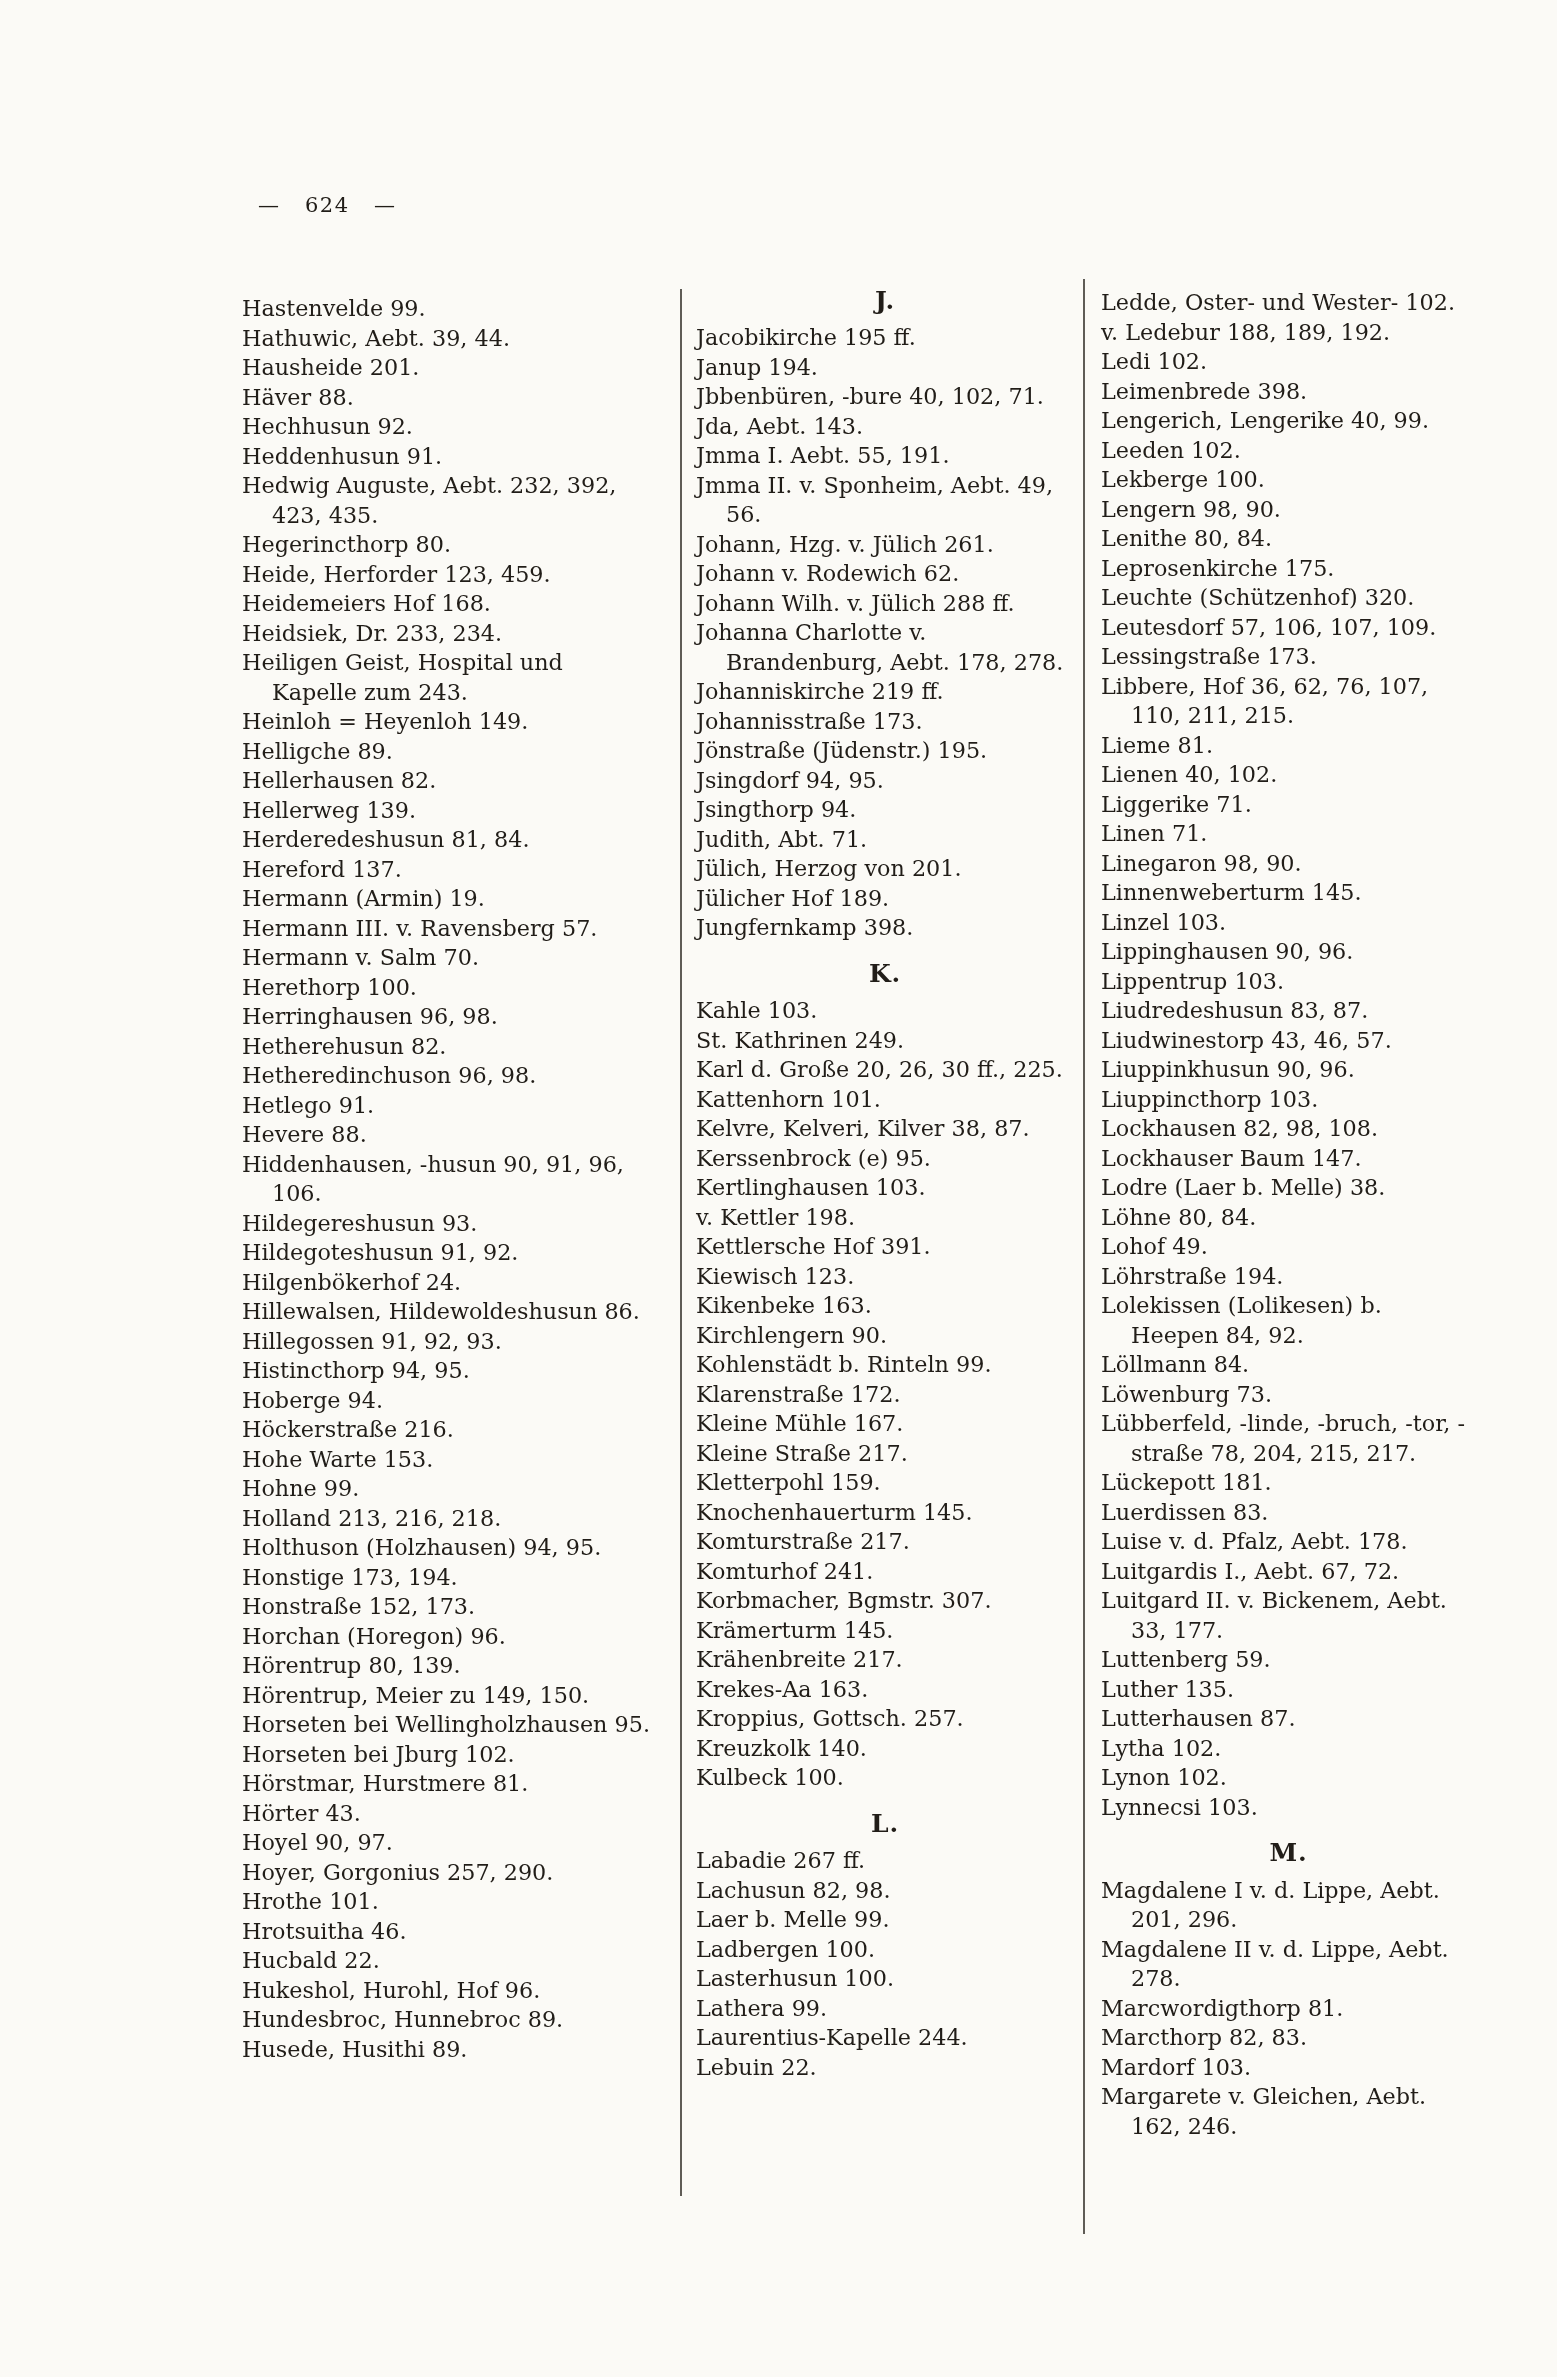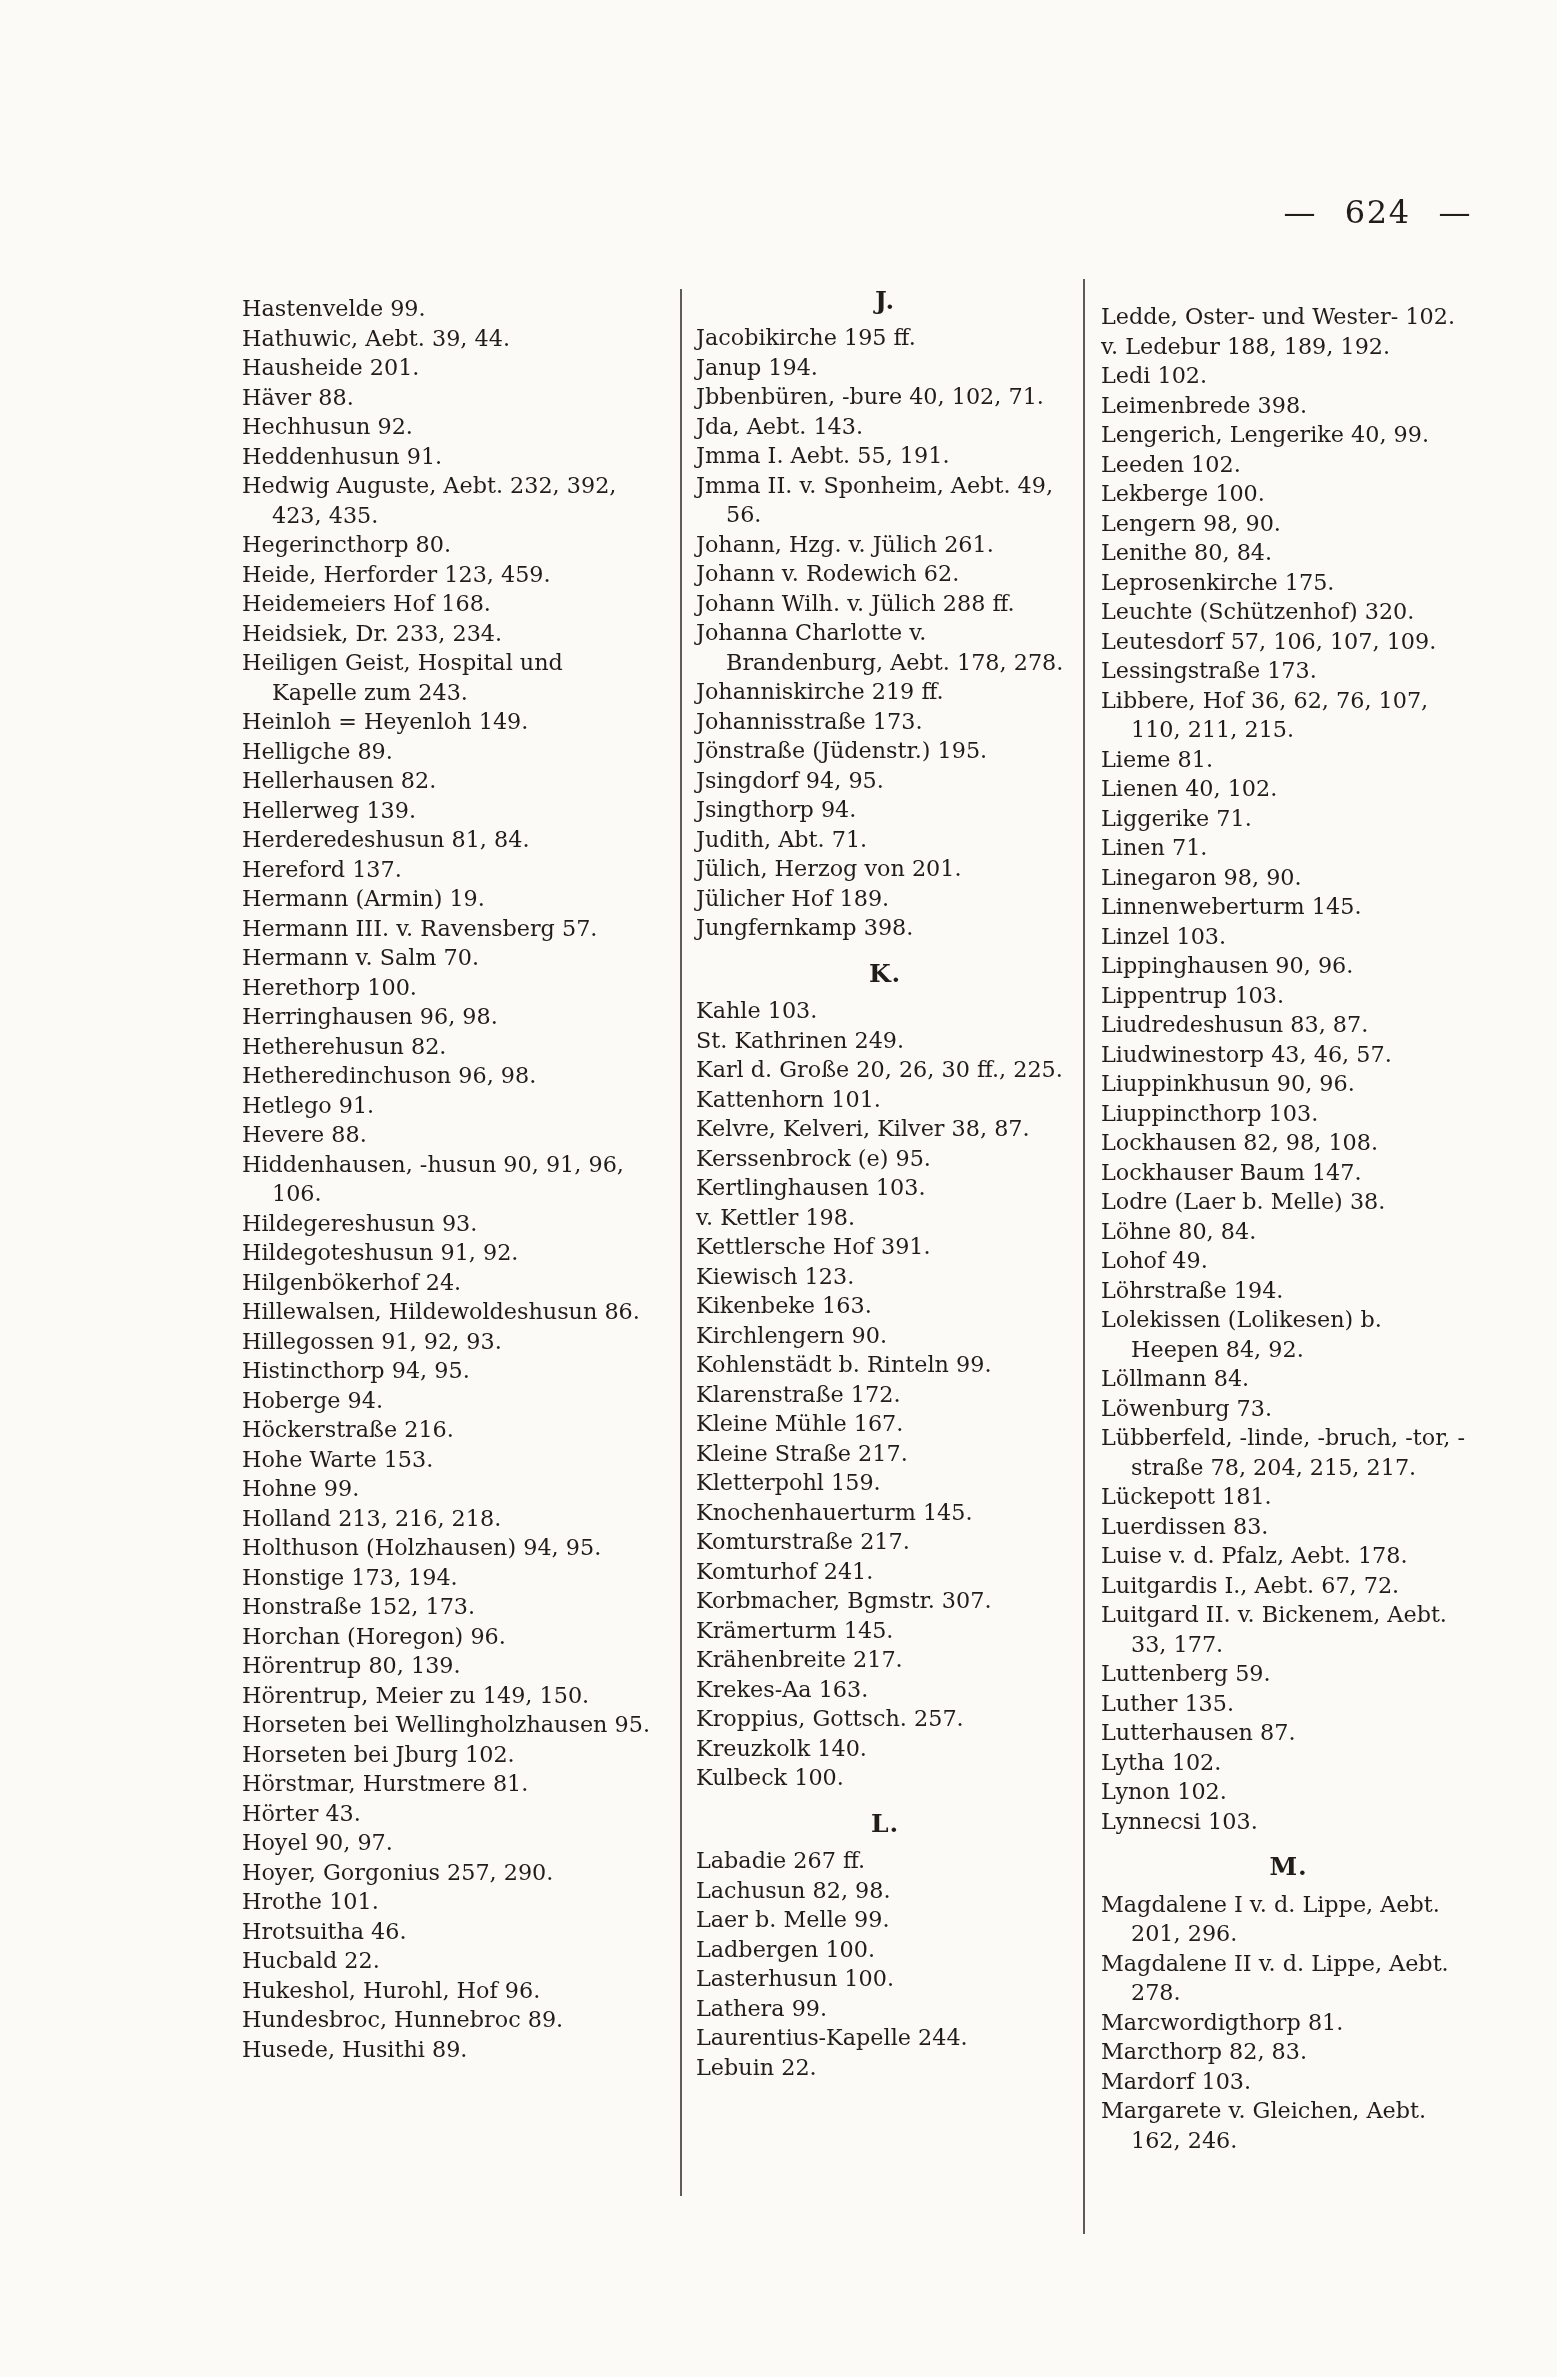--- a/index.html
+++ b/index.html
@@ -20,34 +20,34 @@
     background: var(--paper);
     font-family: "DejaVu Serif", "Liberation Serif", serif;
     color: var(--ink);
     overflow: hidden;
   }
   .page-header {
     position: absolute;
     left: 258px;
     top: 193px;
     width: 1214px;
-    text-align: right;
-    font-size: 32px;
+    text-align: left;
+    font-size: 21px;
     letter-spacing: 1.6px;
     word-spacing: 16px;
     color: var(--ink);
   }
   .col {
     position: absolute;
     font-size: 22.3px;
     line-height: 29.5px;
   }
   .col1 { left: 242px;  top: 294px; width: 410px; }
   .col2 { left: 696px;  top: 284px; width: 378px; }
-  .col3 { left: 1101px; top: 302px; width: 375px; }
+  .col3 { left: 1101px; top: 288px; width: 375px; }
   .entry {
     padding-left: 30px;
     text-indent: -30px;
   }
   .heading {
     text-align: center;
     font-weight: bold;
     font-size: 25px;
     letter-spacing: 0.8px;
     margin: 16px 0 8px 0;

